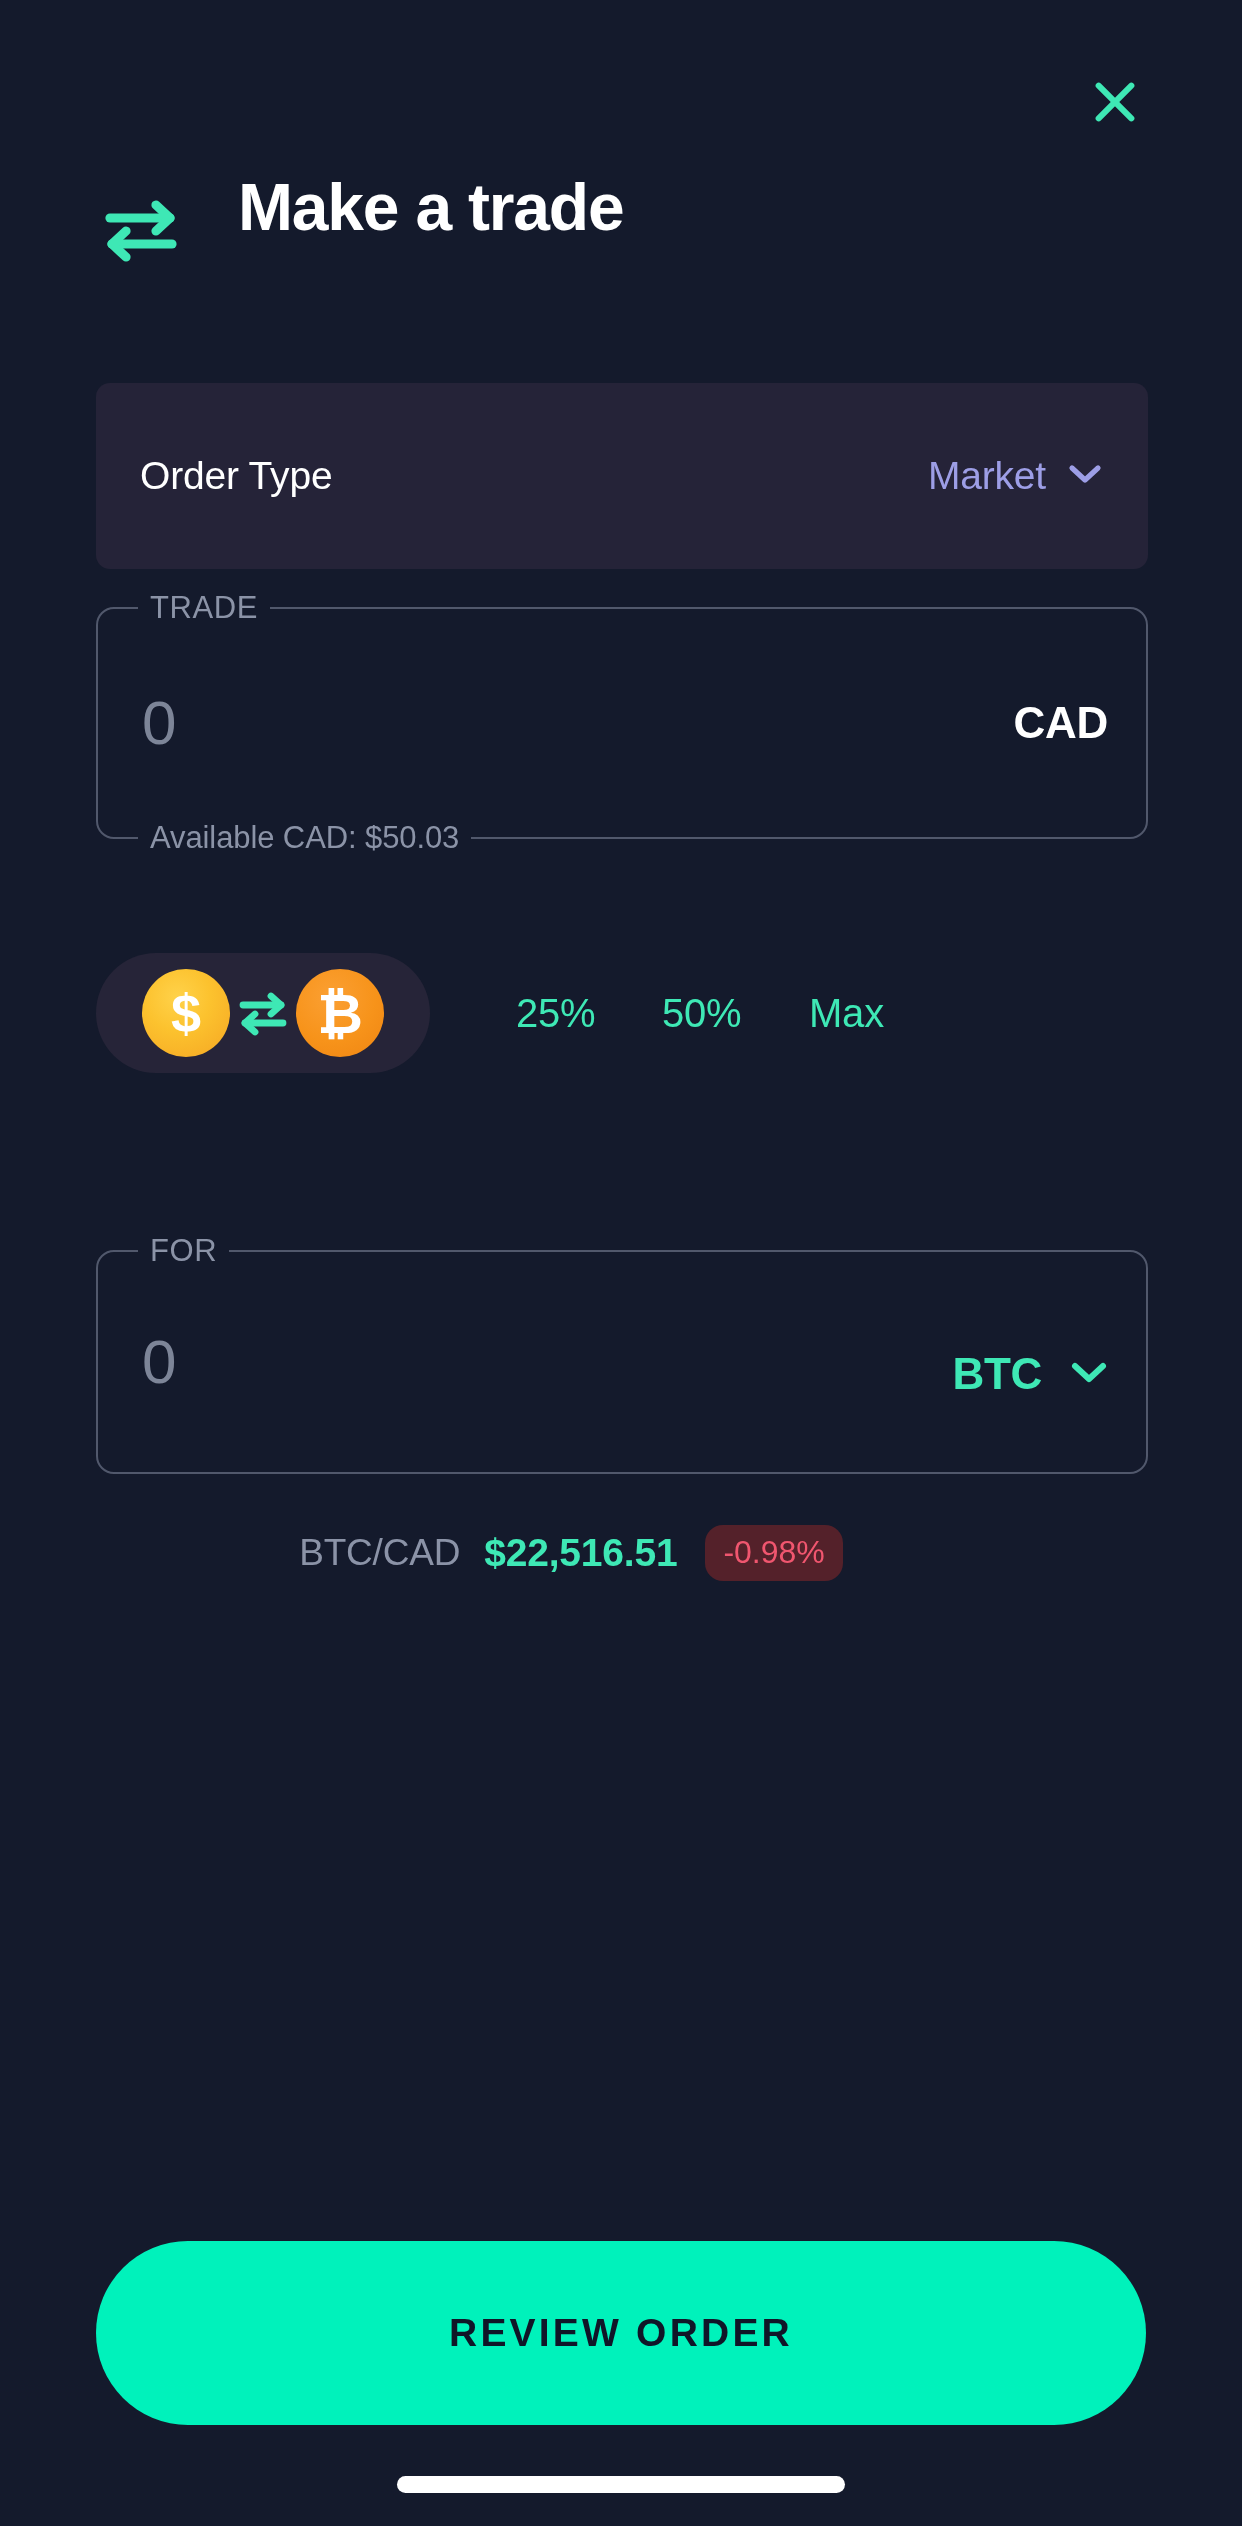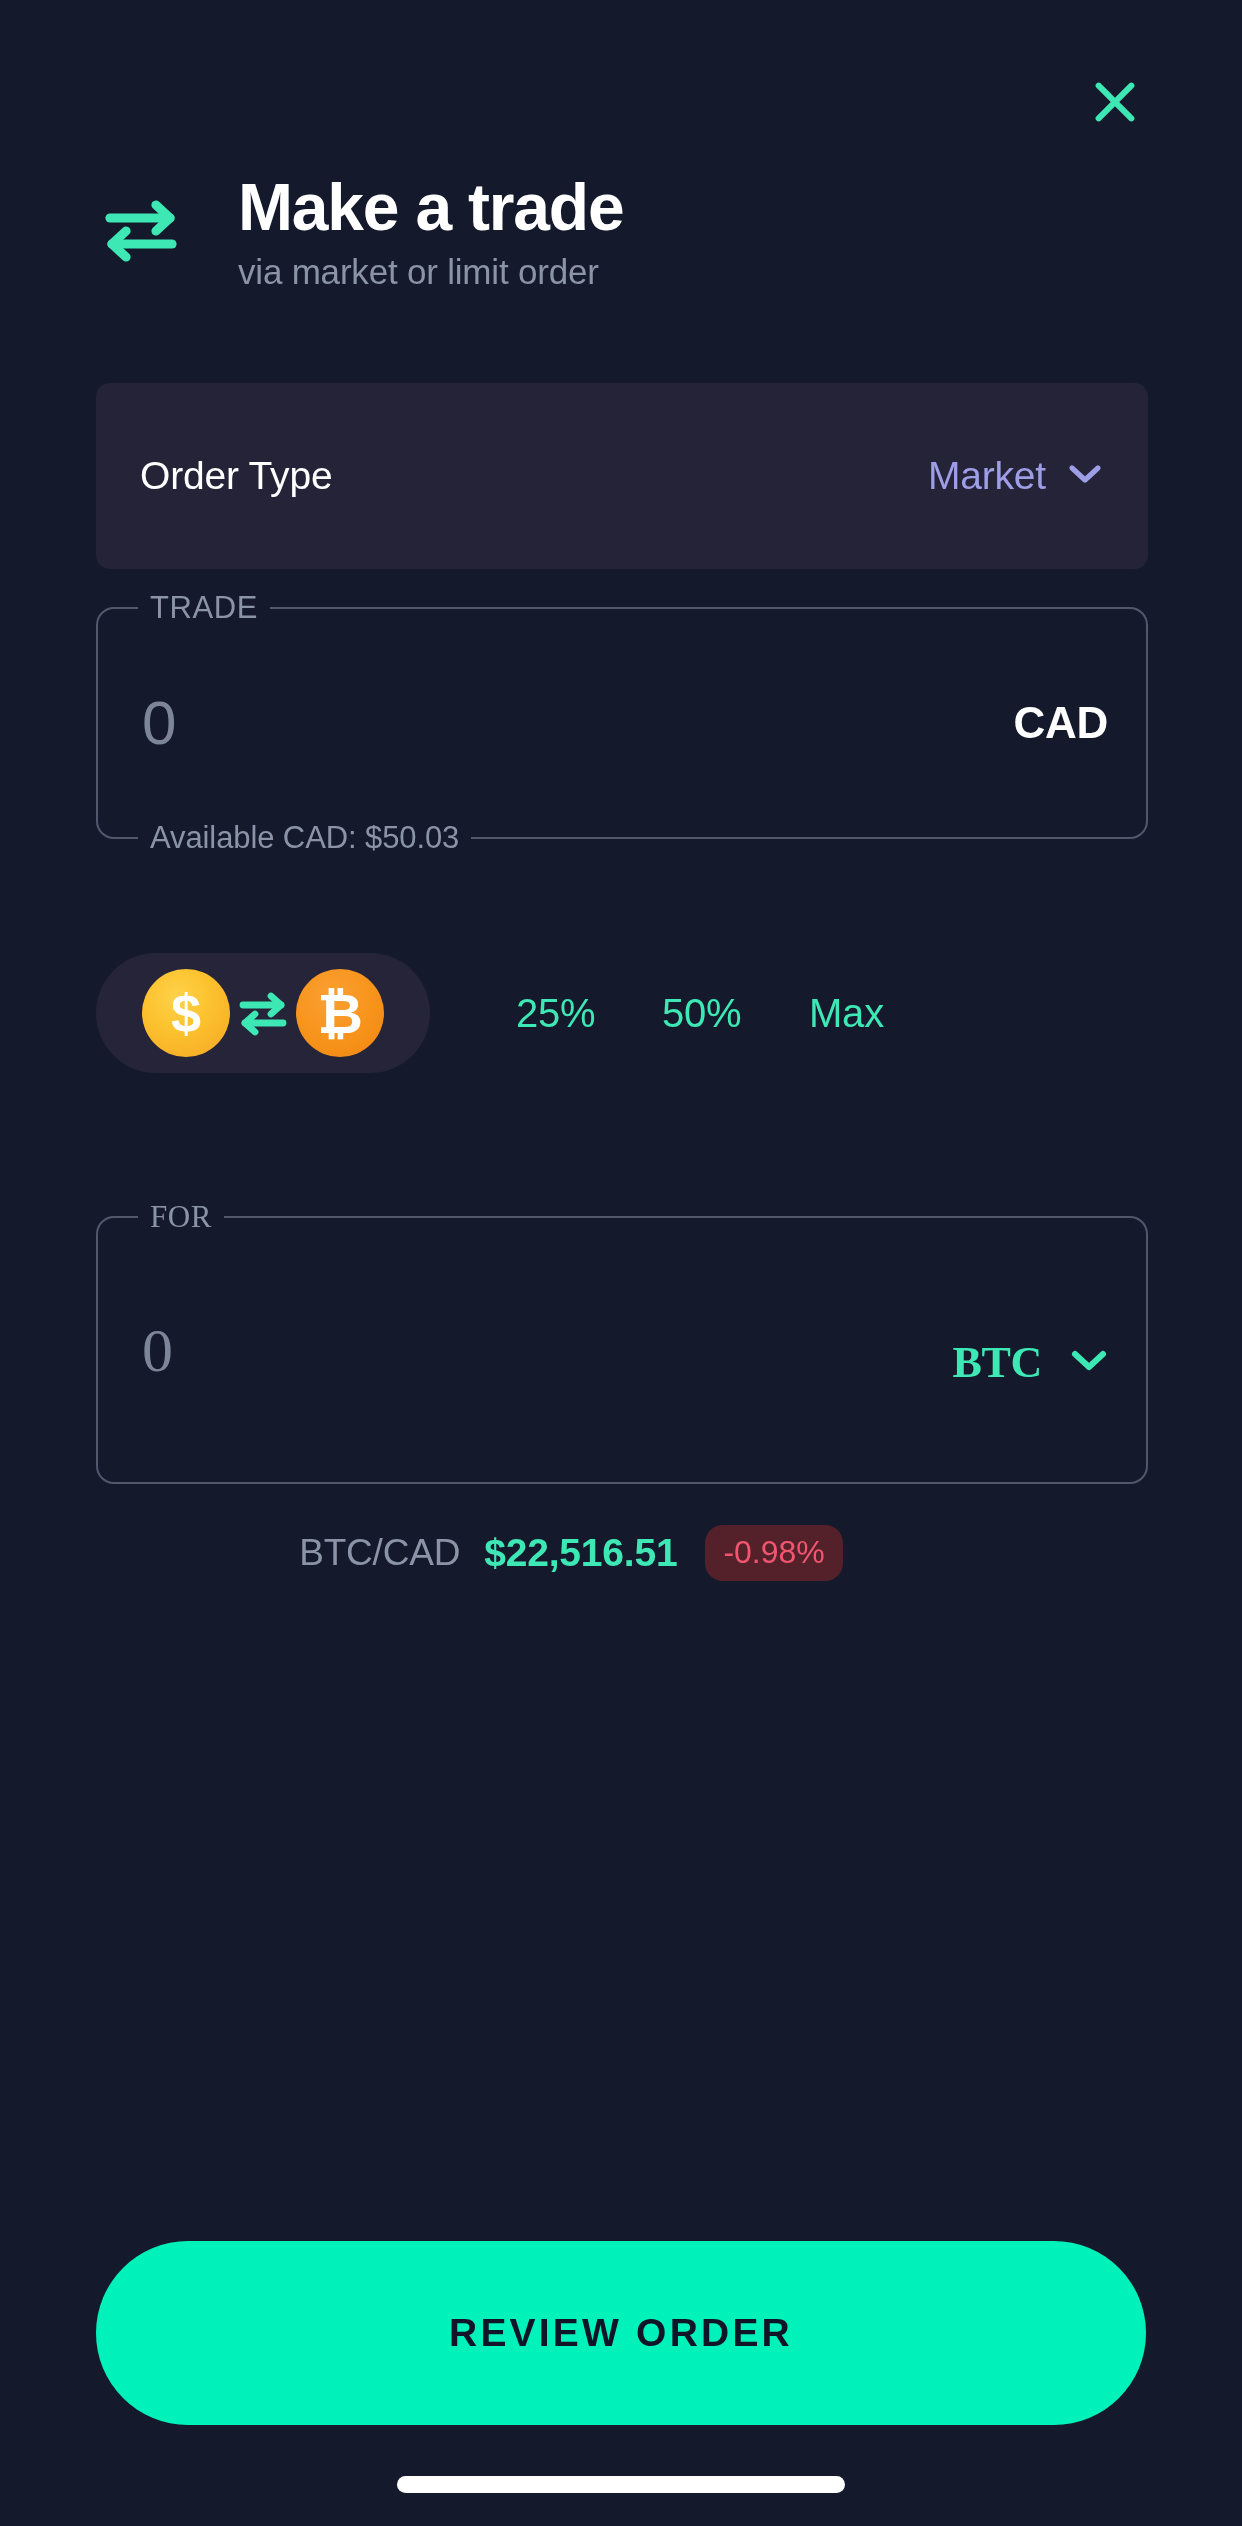--- a/index.html
+++ b/index.html
@@ -164,21 +164,21 @@
   .field-ccy-sel {
     display: flex;
     align-items: center;
     gap: 28px;
     cursor: pointer;
     margin-top: 24px;
   }
   .field-ccy-sel .field-ccy { color: #3ee8b5; }
 
   #trade-field { top: 607px; height: 232px; }
-  #for-field   { top: 1216px; height: 268px; font-family: Liberation Serif, serif; }
+  #for-field   { top: 1250px; height: 224px; }
 
   
   .quick-row {
     position: absolute;
     left: 96px;
     top: 953px;
     width: 1052px;
     height: 120px;
     display: flex;
     align-items: center;
@@ -317,21 +317,20 @@
     <span class="swap-head-icon">
       <svg width="86" height="78" viewBox="0 0 43 39" fill="none" stroke="#3ee8b5" stroke-width="4.6" stroke-linecap="round" stroke-linejoin="round">
         <path d="M6 13 H36"></path>
         <path d="M29 6.5 L36 13 L29 19.5"></path>
         <path d="M37 26 H7"></path>
         <path d="M14 19.5 L7 26 L14 32.5"></path>
       </svg>
     </span>
     <div class="header-text">
       <div class="title">Make a trade</div>
-      <div class="subtitle">via market or limit order</div>
     </div>
   </div>
 
   <div class="order-type">
     <span class="order-type-label">Order Type</span>
     <span class="order-type-value-wrap">
       <span class="order-type-value">Market</span>
       <span>
         <svg width="34" height="22" viewBox="0 0 17 11" fill="none" stroke="#9d9ee6" stroke-width="2.6" stroke-linecap="round" stroke-linejoin="round">
           <path d="M2 2.5 L8.5 8.5 L15 2.5"></path>

